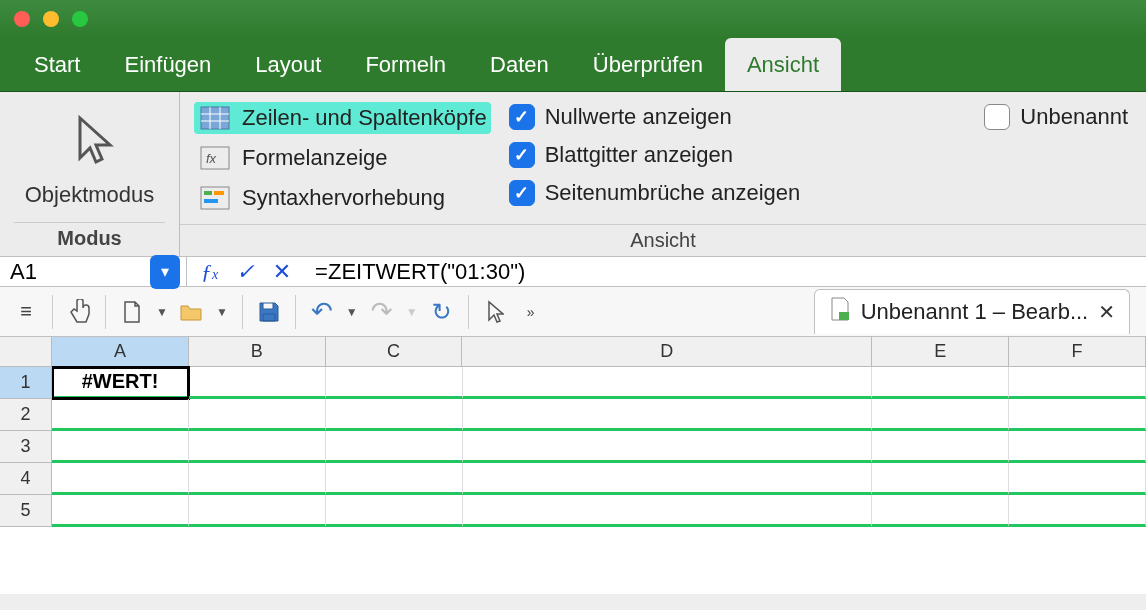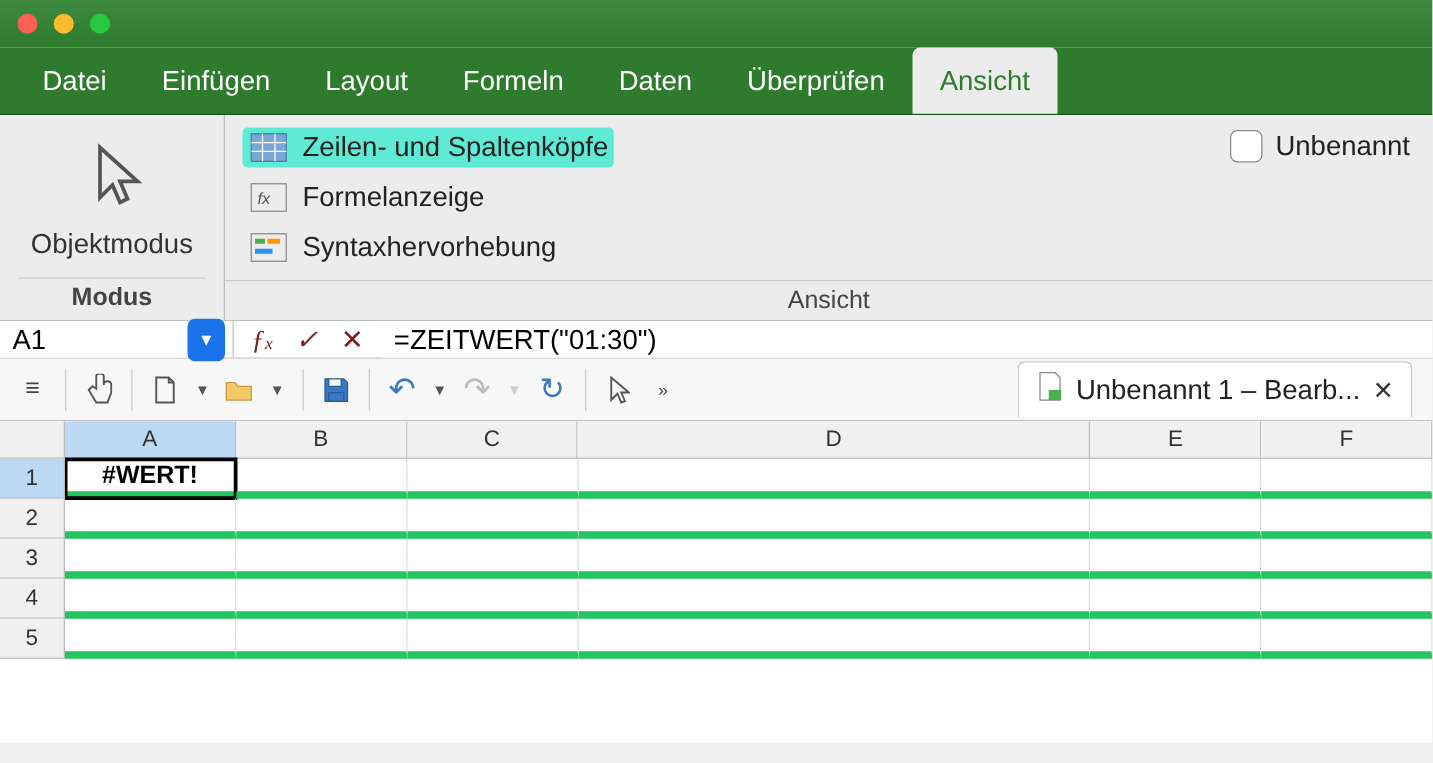--- a/index.html
+++ b/index.html
@@ -19,54 +19,54 @@
   .opt { display:flex; align-items:center; gap:10px; font-size: 22px; color:#222; padding: 2px 4px; white-space:nowrap; }
   .opt.selected { background:#5eead4; border-radius:4px; }
   .opt .glyph { width:34px; height:28px; display:inline-flex; align-items:center; justify-content:center; }
   .chk { width:26px; height:26px; border-radius:6px; border:1px solid #888; background:#fff; display:inline-flex; align-items:center; justify-content:center; }
   .chk.on { background:#1a73e8; border-color:#1a73e8; }
   .chk.on::after { content:"✓"; color:#fff; font-size:18px; font-weight:bold; }
   .cellref-row { height:30px; display:flex; align-items:center; background:#fff; border-bottom:1px solid #bfbfbf; }
   .namebox { display:flex; align-items:center; height:100%; border-right:1px solid #bfbfbf; }
   .namebox input { width:150px; height:100%; font-size:22px; padding:0 10px; border:none; outline:none; }
   .namebox .dd { width:30px; height:34px; background:#1a73e8; border-radius:6px; display:flex; align-items:center; justify-content:center; color:#fff; font-size:16px; margin-right:6px; }
-  .fxicons { display:flex; align-items:center; gap:18px; padding:0 14px; color:#7f1d1d; font-style:italic; font-size:22px; }
+  .fxicons { display:flex; align-items:center; gap:18px; padding:0 14px; color:#1d4ed8; font-style:italic; font-size:22px; }
   .formula-input { flex:1; font-size:22px; padding:0 10px; border:none; outline:none; height:100%; }
   .toolbar { height:50px; background:#f7f7f7; border-bottom:1px solid #bfbfbf; display:flex; align-items:center; padding:0 10px; gap:4px; }
   .tb { width:32px; height:32px; display:flex; align-items:center; justify-content:center; color:#444; font-size:20px; }
   .sep { width:1px; height:34px; background:#ccc; margin:0 6px; }
   .dd-caret { font-size:12px; color:#555; padding: 0 4px; }
   .doc-tab-wrap { margin-left:auto; display:flex; align-items:center;padding-left:13px; }
   .doc-tab { display:flex; align-items:center; gap:10px; border:1px solid #bfbfbf; border-bottom:none; border-radius:6px 6px 0 0; background:#fff; padding:6px 14px; font-size:22px; color:#222; margin-right:6px; }
   .doc-tab .close { font-size:20px; color:#333; }
   .grid { display:flex; height: calc(610px - 38px - 54px - 165px - 46px - 50px); background:#fff; }
   .rowhdrs { width:52px; border-right:1px solid #888; }
   .rowhdrs .rh, .colhdrs .ch, .corner { background:#f0f0f0; border-bottom:1px solid #bbb; border-right:1px solid #bbb; text-align:center; font-size:18px; color:#333; }
   .corner { height:30px; width:52px; }
   .colhdrs { display:flex; }
   .ch { height:30px; border-right:1px solid #bbb; display:flex; align-items:center; justify-content:center; }
   .ch.sel { background:#bcd9f3; }
   .rh { height:32px; display:flex; align-items:center; justify-content:center; }
   .rh.sel { background:#bcd9f3; }
   .cells { flex:1; overflow:hidden; }
   .cellrow { display:flex; height:32px; }
-  .cell { border-right:1px solid #ddd; border-bottom:6px solid #22c55e; padding:0 6px; font-size:20px; display:flex; align-items:center; justify-content:center; }
+  .cell { border-right:1px solid #ddd; border-bottom:3px solid #22c55e; padding:0 6px; font-size:20px; display:flex; align-items:center; justify-content:center; }
   .cell.active { outline:3px solid #000; outline-offset:-2px; font-weight:600; }
 </style>
 </head>
 <body>
 
 <div class="titlebar">
   <div class="tl" style="background: rgb(255, 95, 87);"></div>
   <div class="tl" style="background: rgb(254, 188, 46);"></div>
   <div class="tl" style="background: rgb(40, 200, 64);"></div>
 </div>
 
 <div class="menubar" id="menubar">
-    <div class="tab">Datei</div>
+    <div class="tab">Start</div>
     <div class="tab">Einfügen</div>
     <div class="tab">Layout</div>
     <div class="tab">Formeln</div>
     <div class="tab">Daten</div>
     <div class="tab">Überprüfen</div>
     <div class="tab active">Ansicht</div>
   </div>
 
 <div class="ribbon">
   <div class="ribbon-group" style="width:180px">
@@ -109,20 +109,34 @@
               <svg width="30" height="24">
                 <rect x="1" y="1" width="28" height="22" fill="none" stroke="#888"></rect>
                 <rect x="4" y="5" width="8" height="4" fill="#4caf50"></rect>
                 <rect x="14" y="5" width="10" height="4" fill="#ff9800"></rect>
                 <rect x="4" y="13" width="14" height="4" fill="#2196f3"></rect>
               </svg>
             </span>
             <span>Syntaxhervorhebung</span>
           </div>
         </div>
+      <div class="col" id="ribbon-col2" style="margin-left:6px;">
+          <div class="opt">
+            <span class="chk on"></span>
+            <span>Nullwerte anzeigen</span>
+          </div>
+          <div class="opt">
+            <span class="chk on"></span>
+            <span>Blattgitter anzeigen</span>
+          </div>
+          <div class="opt">
+            <span class="chk on"></span>
+            <span>Seitenumbrüche anzeigen</span>
+          </div>
+        </div>
       <div class="col" id="ribbon-col3" style="margin-left:auto;">
           <div class="opt">
             <span class="chk "></span>
             <span>Unbenannt</span>
           </div>
         </div>
     </div>
     <div class="rg-label" style="border-top:1px solid #ccc;text-align:center;padding:4px 0;">Ansicht</div>
   </div>
 </div>

